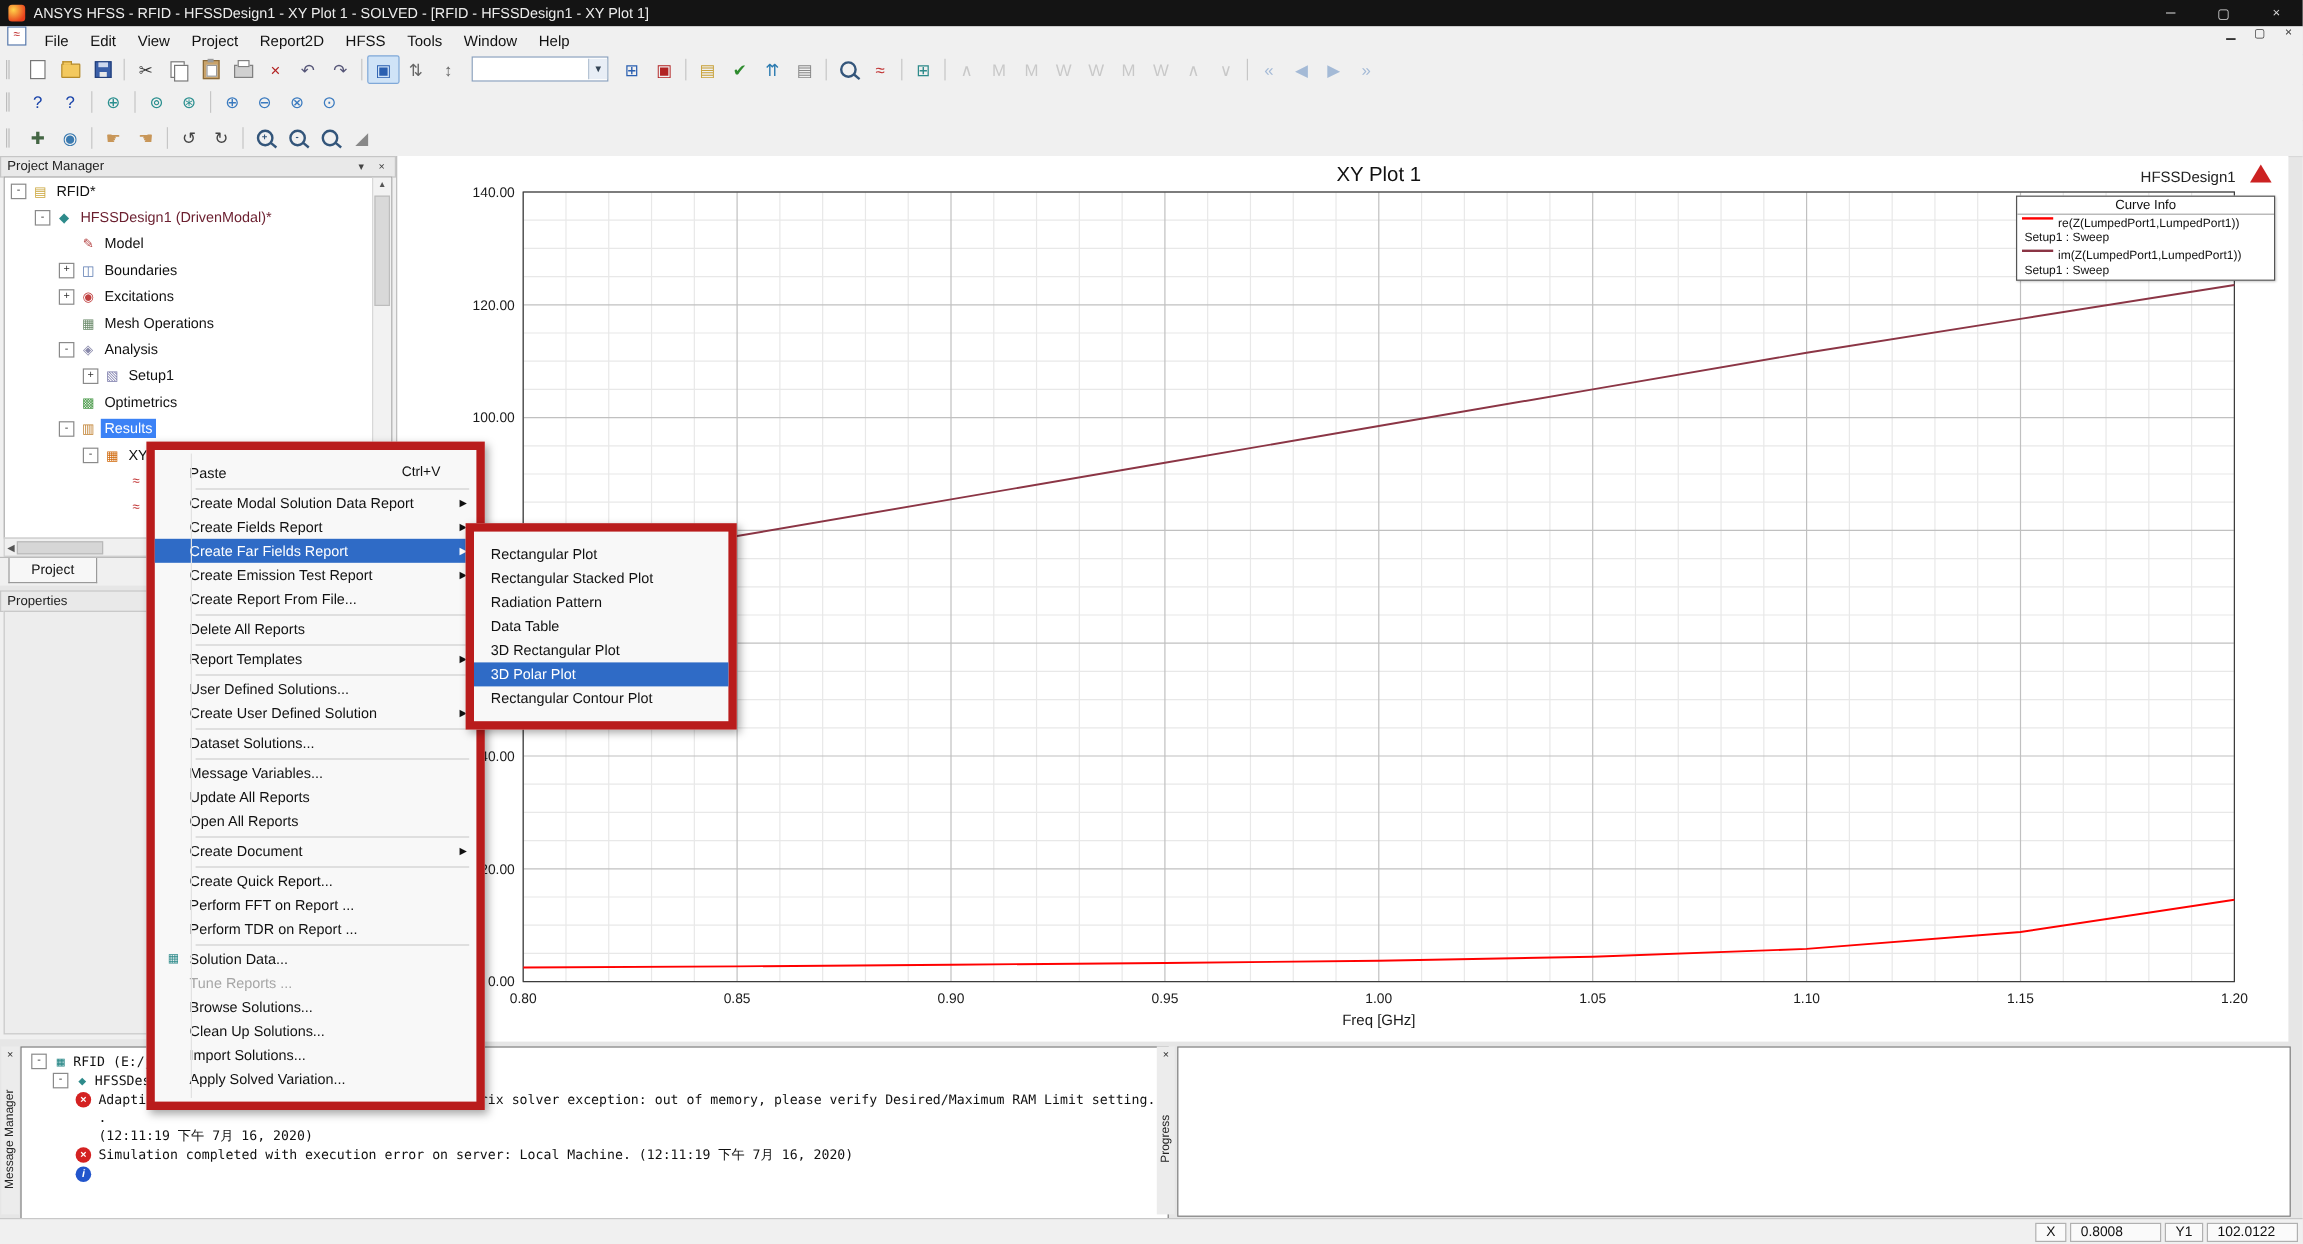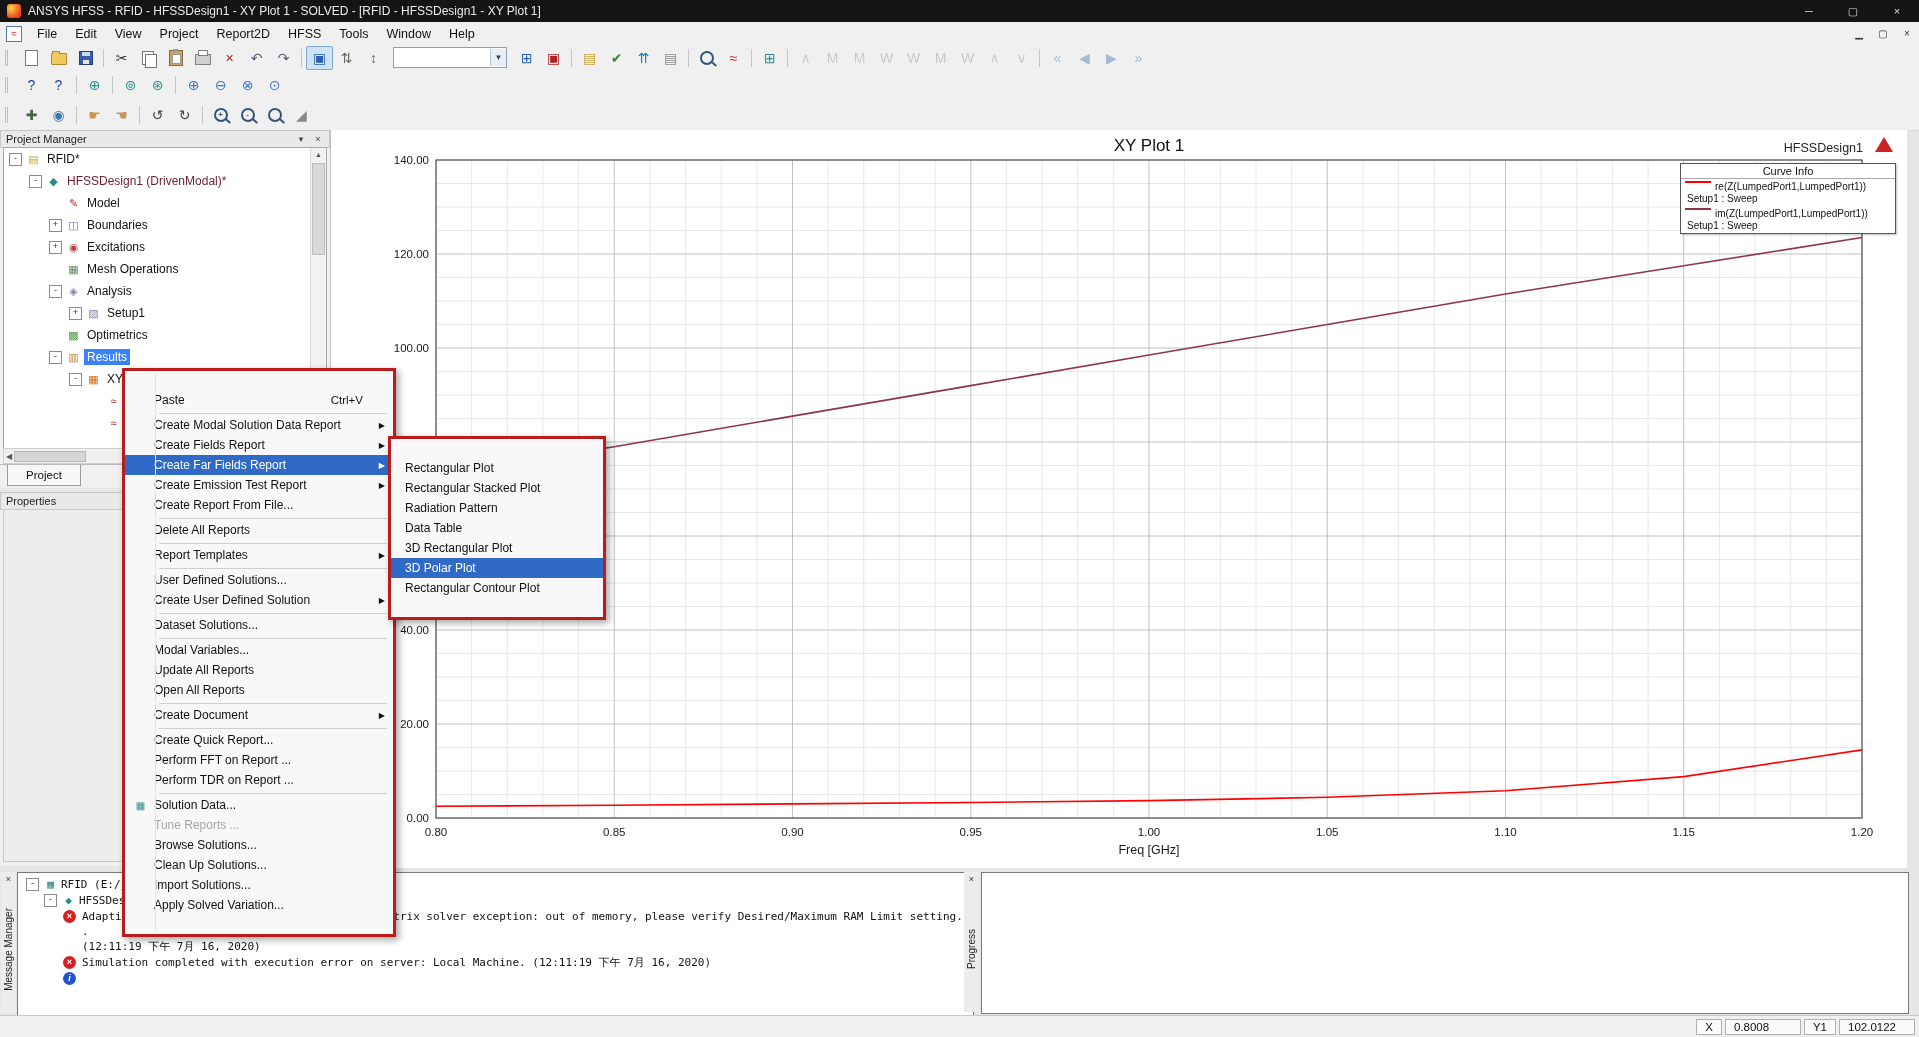--- a/index.html
+++ b/index.html
@@ -6,21 +6,21 @@
   body{width:1919px;height:1037px;overflow:hidden;font-family:"Liberation Sans",sans-serif;font-size:12px;background:#e6e6e6;position:relative;color:#111}
   #root{position:absolute;inset:0;width:1919px;height:1037px;overflow:hidden}
 
   
   #titlebar{position:absolute;top:0;left:0;right:0;height:22px;background:#141414;color:#ececec;display:flex;align-items:center;font-size:12px}
   #app-logo{width:14px;height:14px;margin:0 7px;border-radius:3px;background:radial-gradient(circle at 30% 30%,#ffd24a,#e8401c 75%);flex:none}
   #title-text{flex:1;white-space:nowrap;overflow:hidden}
   .wbtn{width:44px;height:22px;display:flex;align-items:center;justify-content:center;font-size:11px;color:#ddd}
 
   
-  #menubar{position:absolute;top:22px;left:0;right:0;height:23px;background:#f0f0f0;display:flex;align-items:center;border-bottom:1px solid #dadada;font-size:12.5px}
+  #menubar{position:absolute;top:22px;left:0;right:0;height:23px;background:#f0f0f0;display:flex;border-bottom:1px solid #dadada;font-size:12.5px}
   #child-icon{width:14px;height:14px;margin:0 6px;border:1px solid #5577aa;background:#fff;position:relative;flex:none}
   #child-icon::before{content:"≈";position:absolute;inset:0;color:#c23333;font-size:10px;line-height:13px;text-align:center}
   #menu-items{display:flex;height:100%}
   .menu-item{padding:0 9px;height:100%;display:flex;align-items:center}
   .spring{flex:1}
   .cwbtn{width:24px;text-align:center;color:#333;font-size:10px}
 
   
   .tb{position:absolute;left:0;right:0;background:#f0f0f0;border-bottom:1px solid #d8d8d8;display:flex;align-items:center;padding-left:4px}
   #tb1{top:45px;height:25px}
@@ -84,21 +84,21 @@
   #plot-svg{position:absolute;left:0;top:0}
   #legend{position:absolute;left:1349px;top:33px;width:214px;background:#fff;border:1px solid #555;z-index:5;font-size:10.5px;box-shadow:1px 1px 2px rgba(0,0,0,.25)}
   #legend-header{text-align:center;font-size:11px;padding:1px 0;border-bottom:1px solid #aaa}
   .lg-entry{padding:2px 4px 1px}
   .lg-l1{display:flex;gap:4px}
   .lg-sample{width:26px;height:2px;flex:none}
   .lg-name{font-size:10px;white-space:nowrap}
   .lg-sub{font-size:10px;margin:1px 0 1px 2px}
 
   
-  .menu{position:absolute;background:#f8f8f8;border:3px solid #b91c1c;box-shadow:3px 3px 7px rgba(0,0,0,.35);padding:19px 0;z-index:100}
+  .menu{position:absolute;background:#f8f8f8;border:7px solid #b91c1c;box-shadow:3px 3px 7px rgba(0,0,0,.35);padding:9px 0;z-index:100}
   #context-menu{left:122px;top:368px;width:268px}
   #context-menu::before{content:"";position:absolute;left:30px;top:3px;bottom:3px;width:1px;background:#e2e2e2}
   #submenu{left:388px;top:436px;width:212px;z-index:101}
   .mrow{height:20px;display:flex;align-items:center;padding:0 8px 0 4px;font-size:12px;color:#111}
   .micon{width:23px;text-align:center;font-size:10px;color:#2e8b8b;flex:none}
   .mlabel{margin-left:2px;white-space:nowrap}
   .mspring{flex:1}
   .mshort{font-size:11.5px;margin-right:12px}
   .marrow{font-size:8px;visibility:hidden;width:10px;text-align:right}
   .has-arrow .marrow{visibility:visible}
@@ -691,21 +691,21 @@
         <div class="mrow msep">
           
           
           
           
           
         </div>
 
         <div class="mrow">
           <span class="micon"></span>
-          <span class="mlabel">Modal Variables...</span>
+          <span class="mlabel">Message Variables...</span>
           <span class="mspring"></span>
           <span class="mshort"></span>
           <span class="marrow">▶</span>
         </div>
 
         <div class="mrow">
           <span class="micon"></span>
           <span class="mlabel">Update All Reports</span>
           <span class="mspring"></span>
           <span class="mshort"></span>

